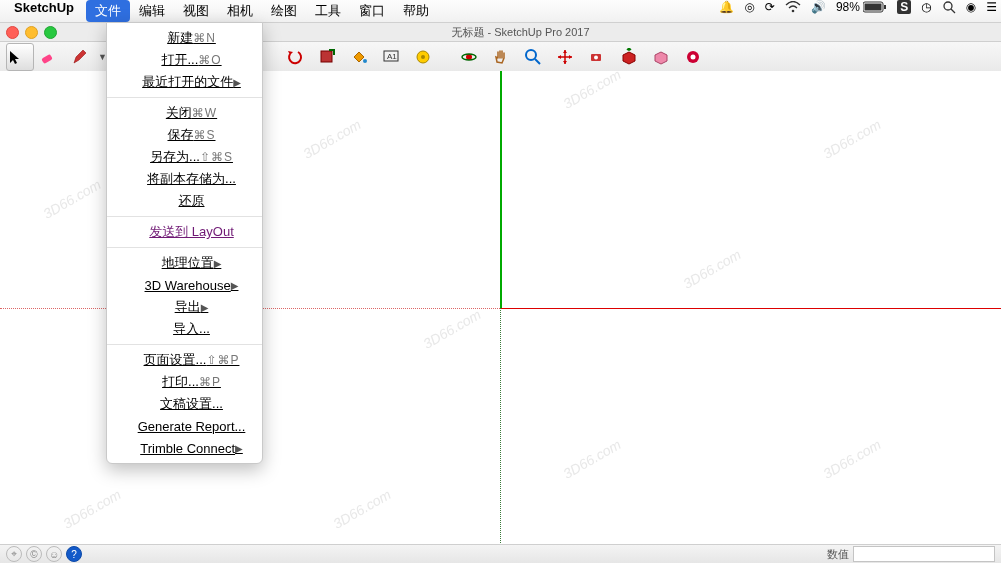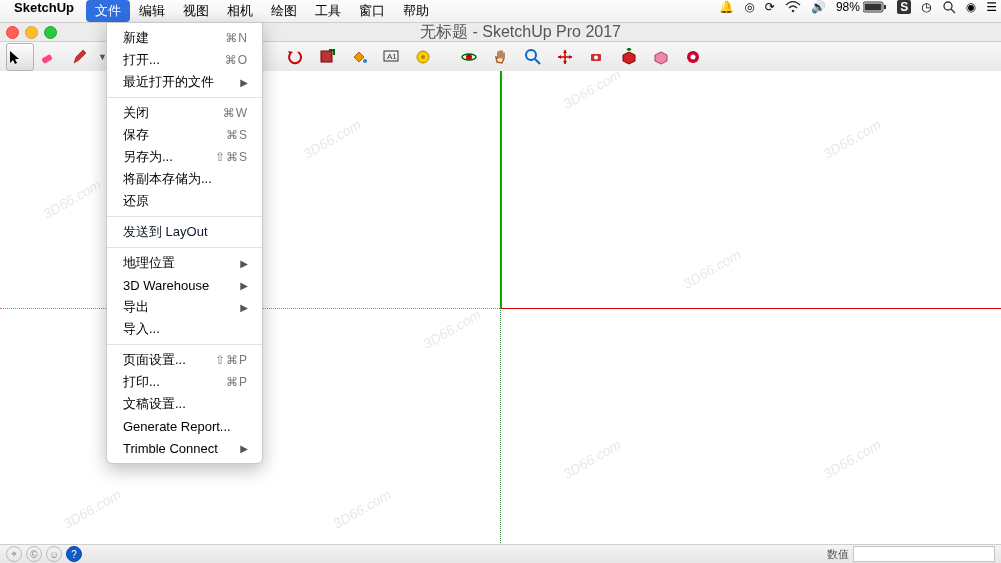--- a/index.html
+++ b/index.html
@@ -4,33 +4,33 @@
 <style>
 html,body{margin:0;padding:0;font-family:-apple-system,"Helvetica Neue",Arial,sans-serif;font-size:13px;color:#000;background:#f6f6f6;width:1001px;height:563px;overflow:hidden;}
 .menubar{height:22px;background:linear-gradient(#fdfdfd,#f1f1f1);border-bottom:1px solid #d0d0d0;display:flex;align-items:flex-start;padding:0 4px;font-size:13px;}
 .menubar .apple{font-size:15px;margin-right:10px;}
 .menubar .app-name{font-weight:600;margin-right:12px;}
 .menubar .mitem{padding:0 9px;height:22px;line-height:22px;border-radius:4px;}
 .menubar .mitem.active{background:#2f6fe0;color:#fff;}
 .menubar .spacer{flex:1;}
 .menubar .status{display:flex;align-items:center;gap:10px;font-size:12px;}
 .menubar .status span{display:inline-flex;align-items:center;}
-.title-strip{height:18px;text-align:center;font-size:16px;color:#555;background:#ececec;border-bottom:1px solid #cfcfcf;line-height:18px;position:relative;padding-left:40px;}
+.title-strip{height:18px;text-align:center;font-size:11px;color:#555;background:#ececec;border-bottom:1px solid #cfcfcf;line-height:18px;position:relative;padding-left:40px;}
 .title-strip .dots{position:absolute;left:6px;top:3px;display:flex;gap:6px;}
 .dot{width:11px;height:11px;border-radius:50%;}
 .dot.r{background:#ff5f57;border:1px solid #e24640;}
 .dot.y{background:#ffbd2e;border:1px solid #dfa123;}
 .dot.g{background:#28c840;border:1px solid #21a533;}
 .toolbar{height:30px;background:linear-gradient(#f7f7f7,#e9e9e9);border-bottom:1px solid #bdbdbd;display:flex;align-items:center;padding:0 6px;gap:4px;}
 .tbtn{width:26px;height:26px;display:flex;align-items:center;border:1px solid transparent;border-radius:3px;}
 .tbtn.sel{background:linear-gradient(#fff,#dedede);border:1px solid #b5b5b5;}
 .tool-small-label{position:absolute;left:8px;top:74px;font-size:11px;color:#555;}
 .dropdown{position:absolute;left:106px;top:22px;width:155px;background:#fff;border:1px solid #c9c9c9;border-radius:0 0 6px 6px;box-shadow:0 6px 18px rgba(0,0,0,.25);padding:4px 0;font-size:13px;z-index:20;}
-.dd-row{display:flex;align-items:center;justify-content:space-between;padding:2px 14px 2px 16px;height:18px;white-space:nowrap;}
-.dd-row.disabled{color:#0f172a;}
+.dd-row{display:flex;align-items:center;justify-content:center;padding:2px 14px 2px 28px;height:18px;white-space:nowrap;text-decoration:underline;}
+.dd-row.disabled{color:#701a75;}
 .dd-row .sc{color:#777;font-size:12px;letter-spacing:1px;}
 .dd-row .arw{color:#555;font-size:10px;}
 .dd-sep{height:1px;background:#e2e2e2;margin:4px 0;}
 .canvas{position:absolute;left:0;top:71px;right:0;bottom:18px;background:#fff;overflow:hidden;}
 .axis-red{position:absolute;left:0;top:237px;right:0;height:0;}
 .axis-red::before{content:"";position:absolute;left:0;width:500px;border-top:1px dotted #d66;}
 .axis-red::after{content:"";position:absolute;left:500px;right:0;border-top:1px solid #d00;}
 .axis-green-solid{position:absolute;left:500px;top:0;height:237px;border-left:2px solid #0a0;}
 .axis-green-dot{position:absolute;left:500px;top:237px;bottom:0;border-left:1px dotted #3a7a3a;}
 .statusbar{position:absolute;left:0;right:0;bottom:0;height:18px;background:linear-gradient(#f4f4f4,#e6e6e6);border-top:1px solid #cfcfcf;display:flex;align-items:center;font-size:11px;color:#555;}

